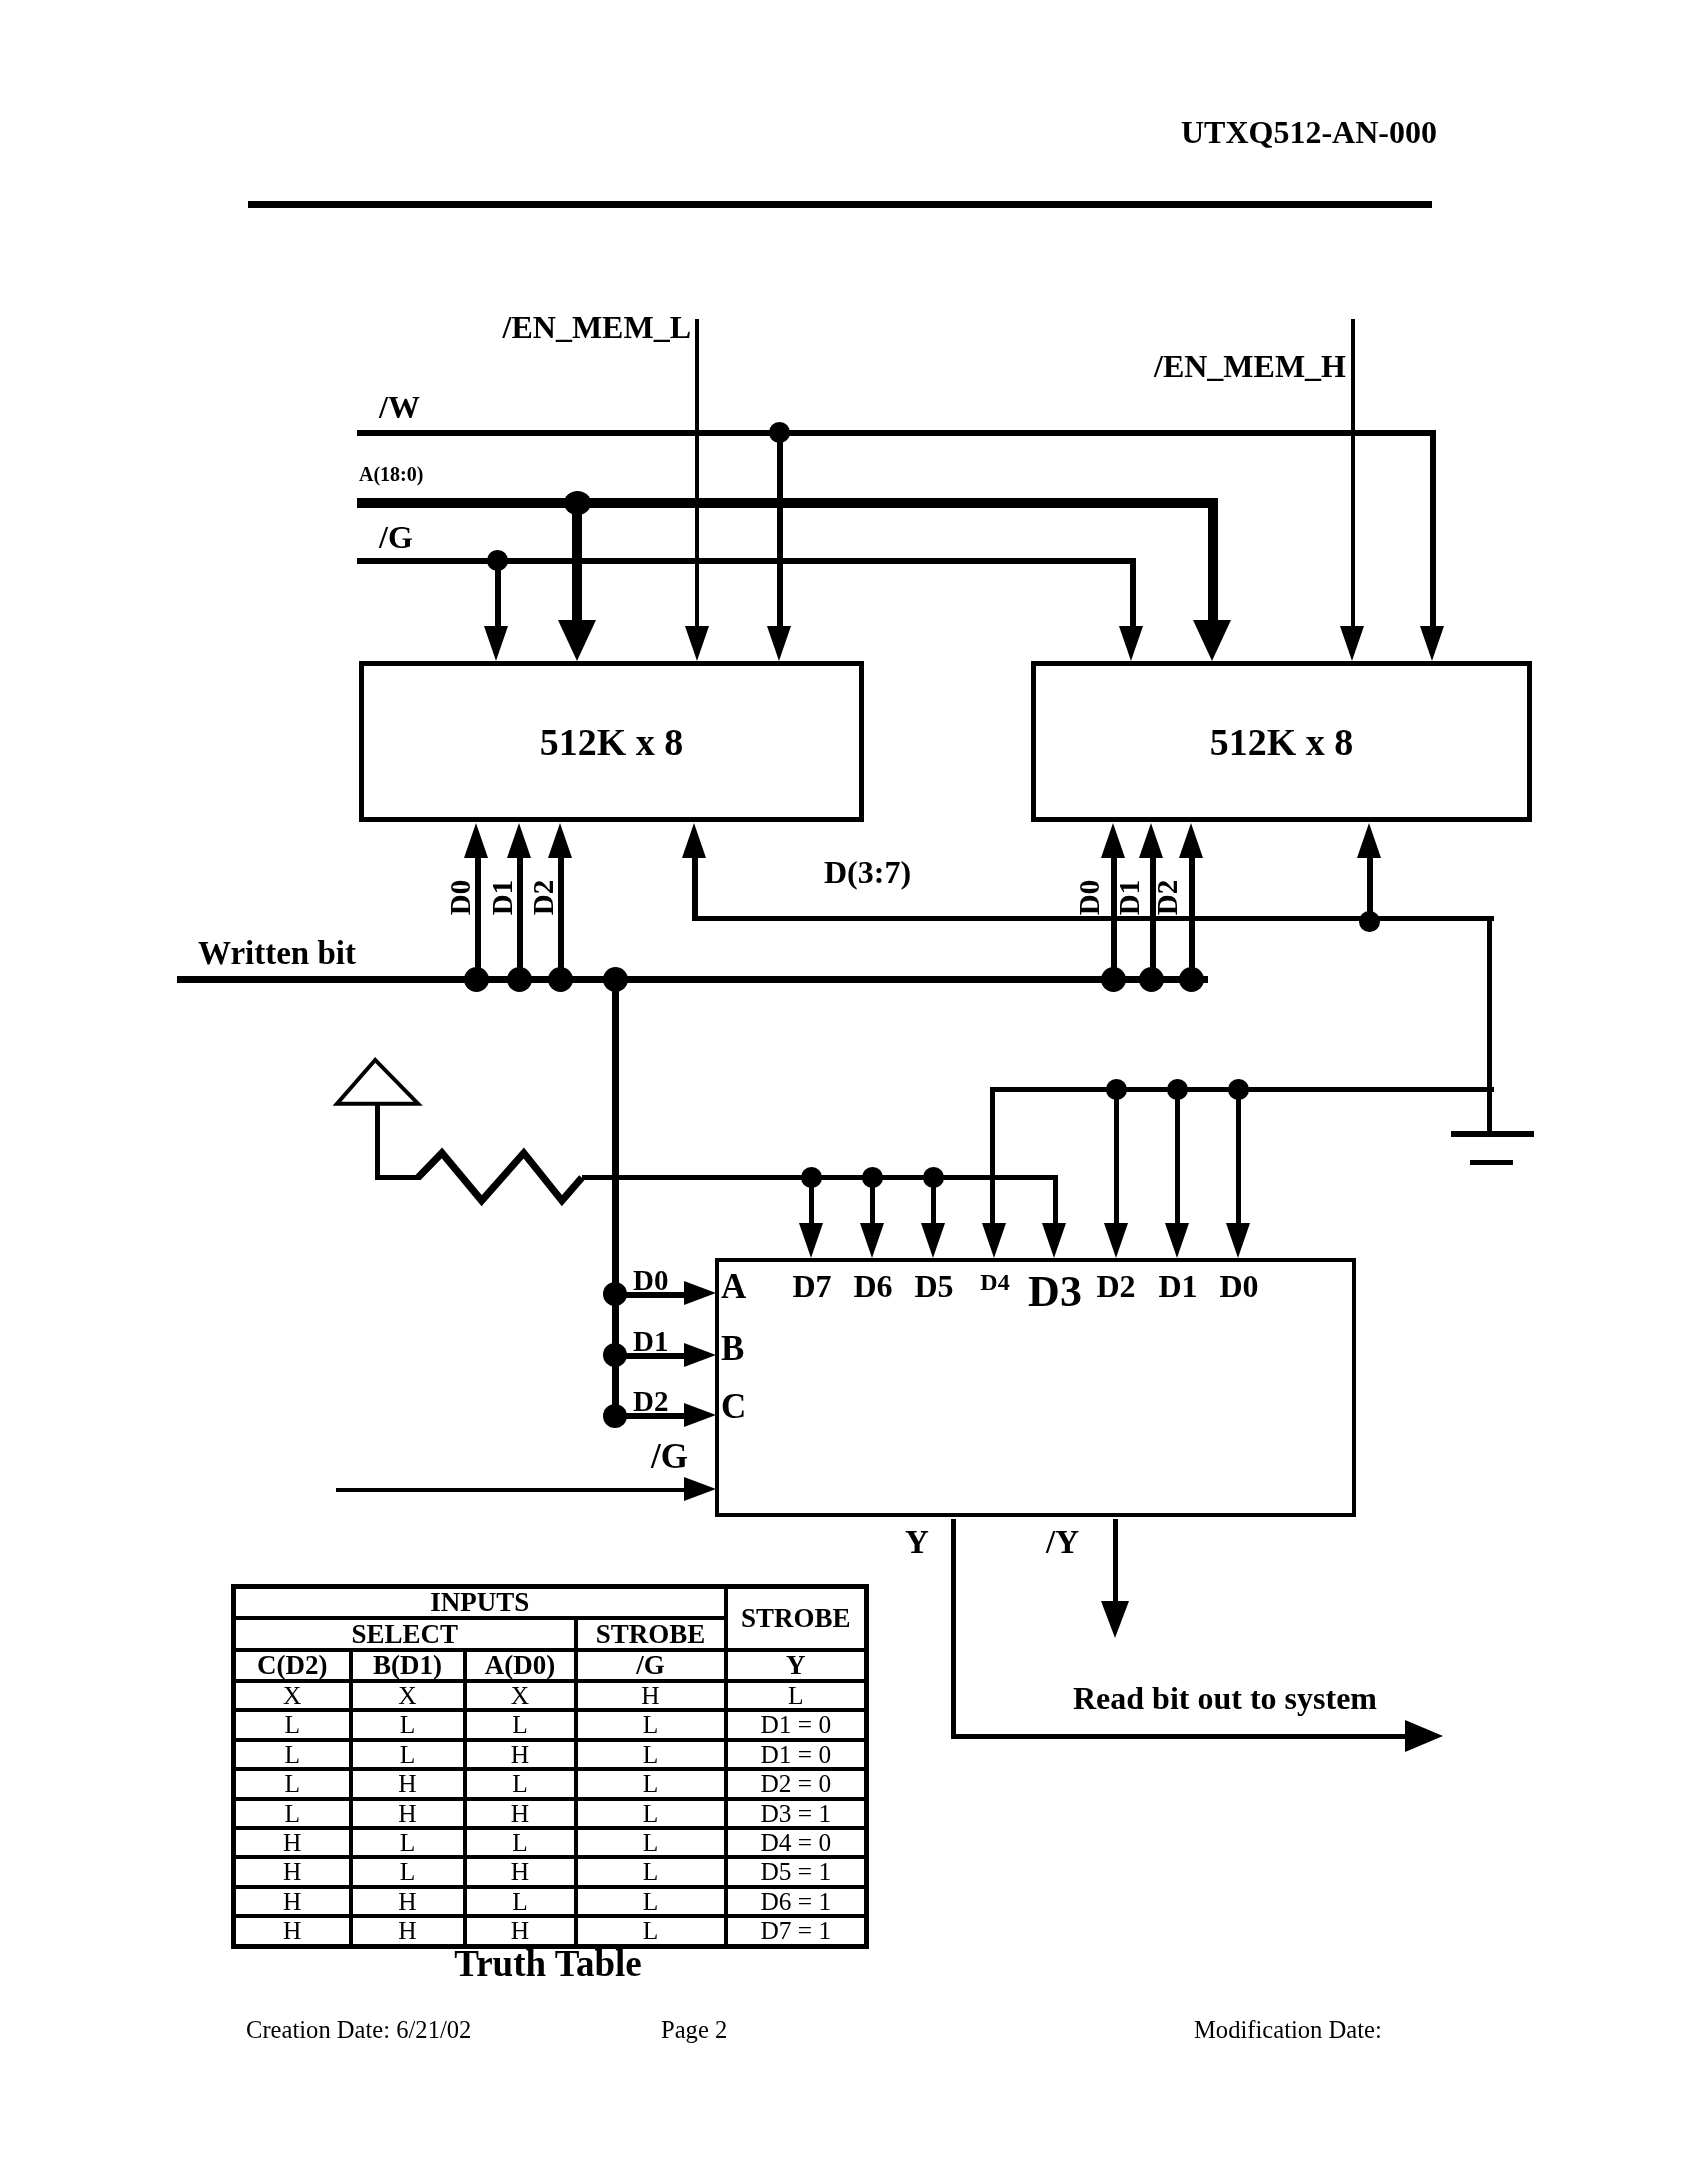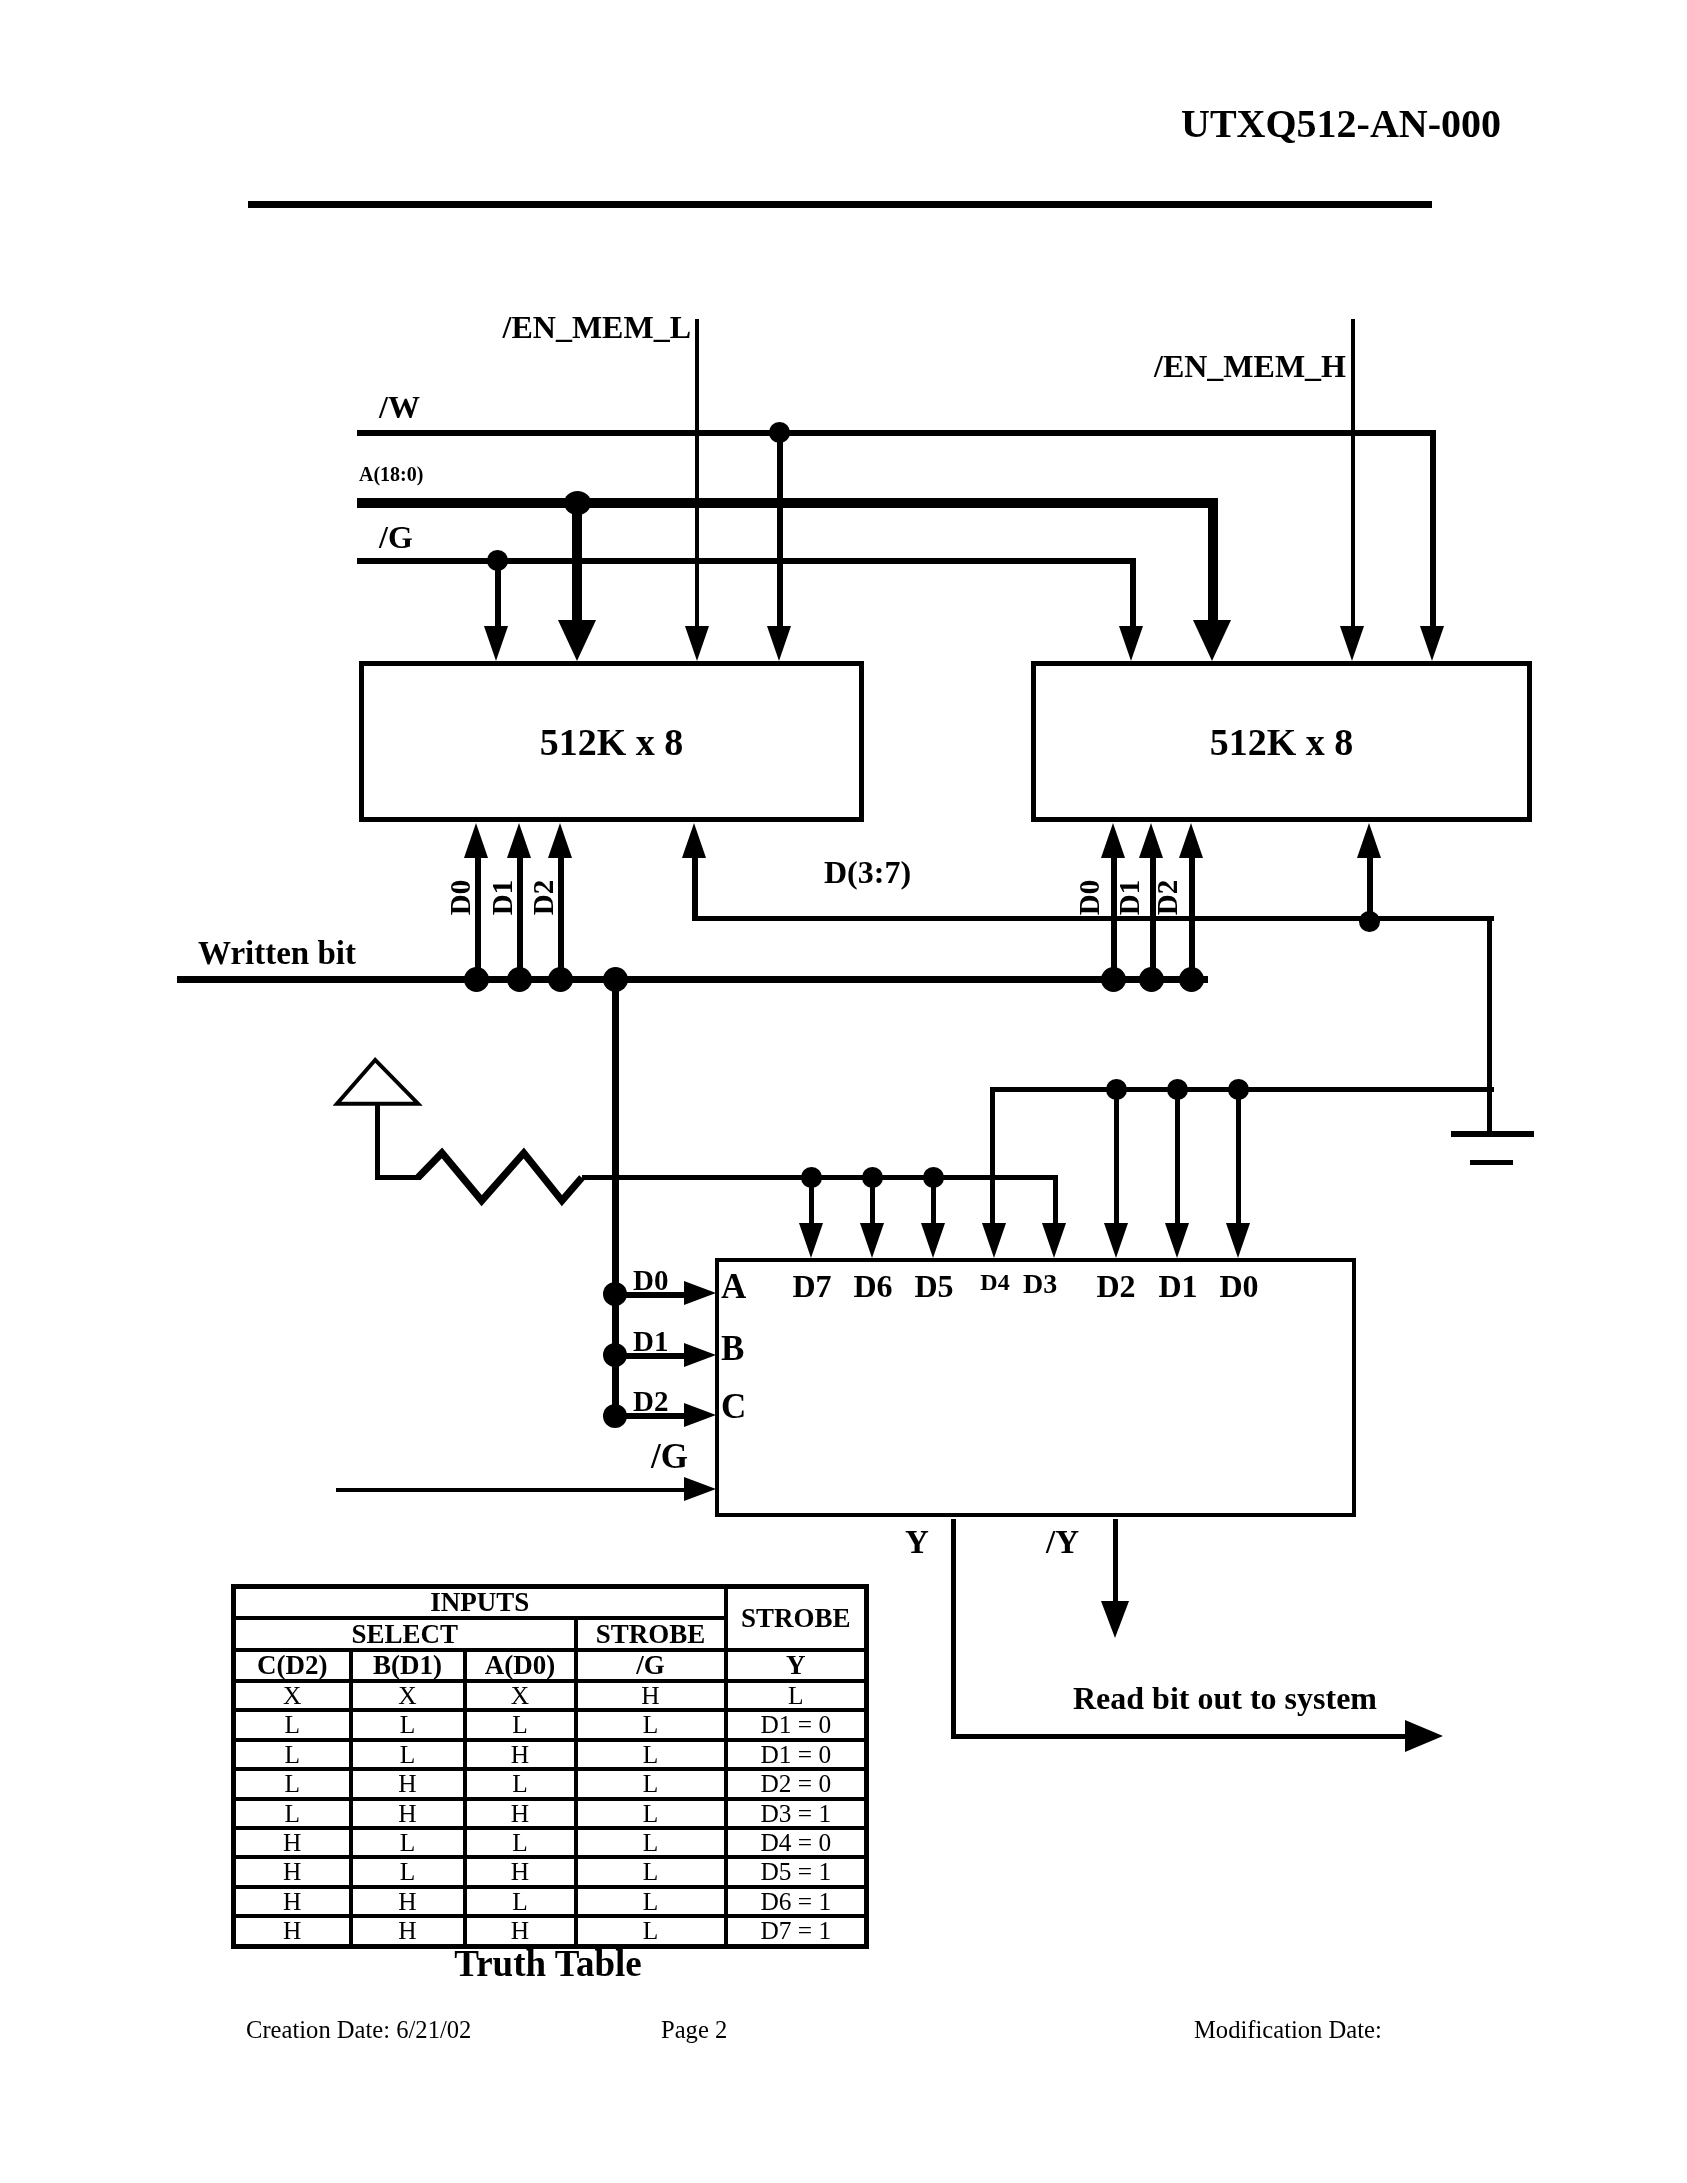--- a/index.html
+++ b/index.html
@@ -22,21 +22,21 @@
   .tt{position:absolute;border-collapse:collapse;table-layout:fixed;border:5.6px solid #000;}
   .tt th,.tt td{border:4px solid #000;text-align:center;vertical-align:middle;padding:0;line-height:1;}
   .tt th{font-size:27px;font-weight:bold;}
   .tt td{font-size:25.4px;font-weight:normal;}
 </style>
 </head>
 <body>
 
 <div class="page">
 
-  <div class="lbl" style="left:1181px;top:104px;font-size:40px;">UTXQ512-AN-000</div>
+  <div class="lbl" style="left:1181px;top:116px;font-size:32px;">UTXQ512-AN-000</div>
   <div class="hl" style="left:248px;top:201px;width:1184px;height:7.1px;"></div>
 
   <div class="abs" style="left:0;top:0;width:1687px;height:2183px;">
 
     <div class="lbl" style="left:445px;top:311px;width:246px;font-size:32px;text-align:right;">/EN_MEM_L</div>
     <div class="lbl" style="left:1100px;top:311px;width:246px;font-size:32px;text-align:right;margin-top:39px;">/EN_MEM_H</div>
     <div class="lbl" style="left:379px;top:391px;font-size:32px;">/W</div>
     <div class="lbl" style="left:359px;top:464px;font-size:20px;">A(18:0)</div>
     <div class="lbl" style="left:379px;top:521px;font-size:32px;">/G</div>
 
@@ -169,21 +169,21 @@
     <div class="ar" style="left:684px;top:1477px;"></div>
 
     <div class="abs" style="left:715px;top:1258px;width:633px;height:251px;border:4.8px solid #000;"></div>
     <div class="lbl" style="left:721px;top:1269px;font-size:35px;">A</div>
     <div class="lbl" style="left:721px;top:1331px;font-size:35px;">B</div>
     <div class="lbl" style="left:721px;top:1389px;font-size:35px;">C</div>
     <div class="lbl" style="left:780px;top:1270px;width:64px;text-align:center;font-size:32px;">D7</div>
     <div class="lbl" style="left:841px;top:1270px;width:64px;text-align:center;font-size:32px;">D6</div>
     <div class="lbl" style="left:902px;top:1270px;width:64px;text-align:center;font-size:32px;">D5</div>
     <div class="lbl" style="left:963px;top:1270px;width:64px;text-align:center;font-size:24px;">D4</div>
-    <div class="lbl" style="left:1023px;top:1270px;width:64px;font-size:28px;">D3</div>
+    <div class="lbl" style="left:1023px;top:1270px;width:64px;text-align:center;font-size:44px;">D3</div>
     <div class="lbl" style="left:1084px;top:1270px;width:64px;text-align:center;font-size:32px;">D2</div>
     <div class="lbl" style="left:1146px;top:1270px;width:64px;text-align:center;font-size:32px;">D1</div>
     <div class="lbl" style="left:1207px;top:1270px;width:64px;text-align:center;font-size:32px;">D0</div>
 
     <div class="vl" style="left:951px;top:1519px;width:4.8px;height:220px;"></div>
     <div class="vl" style="left:1113px;top:1519px;width:4.8px;height:83px;"></div>
     <div class="ad" style="left:1101px;top:1601px;border-left-width:14.3px;border-right-width:14.3px;border-top-width:37px;"></div>
     <div class="lbl" style="left:905px;top:1526px;font-size:33px;">Y</div>
     <div class="lbl" style="left:1046px;top:1526px;font-size:33px;">/Y</div>
 

